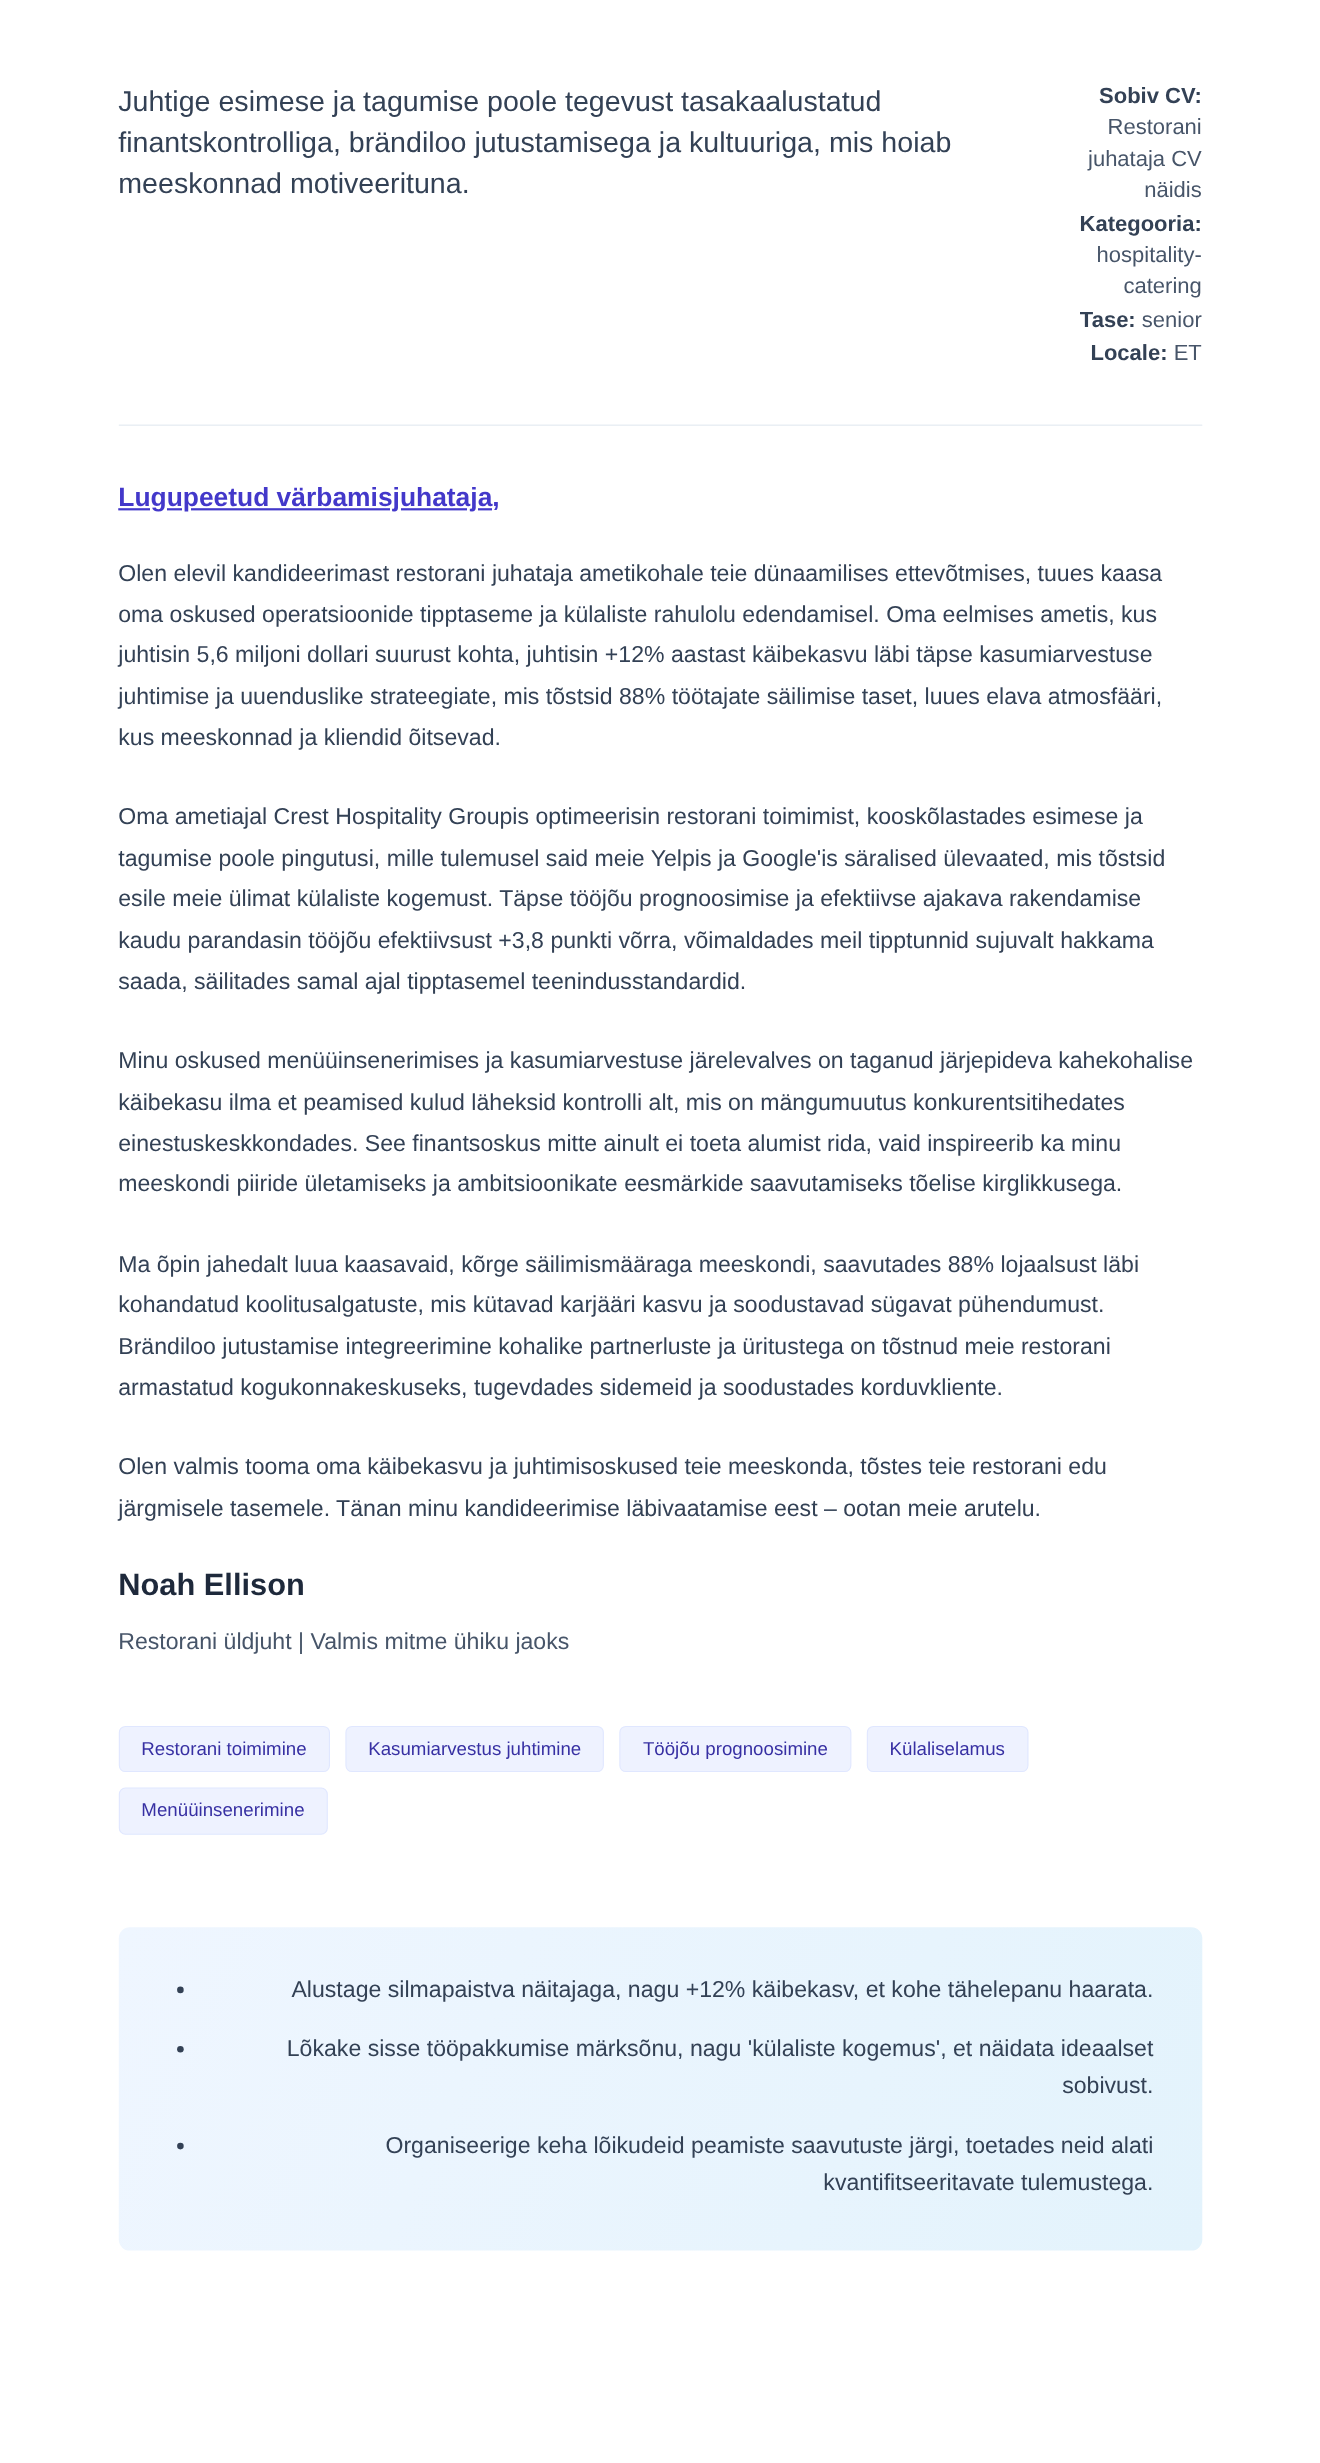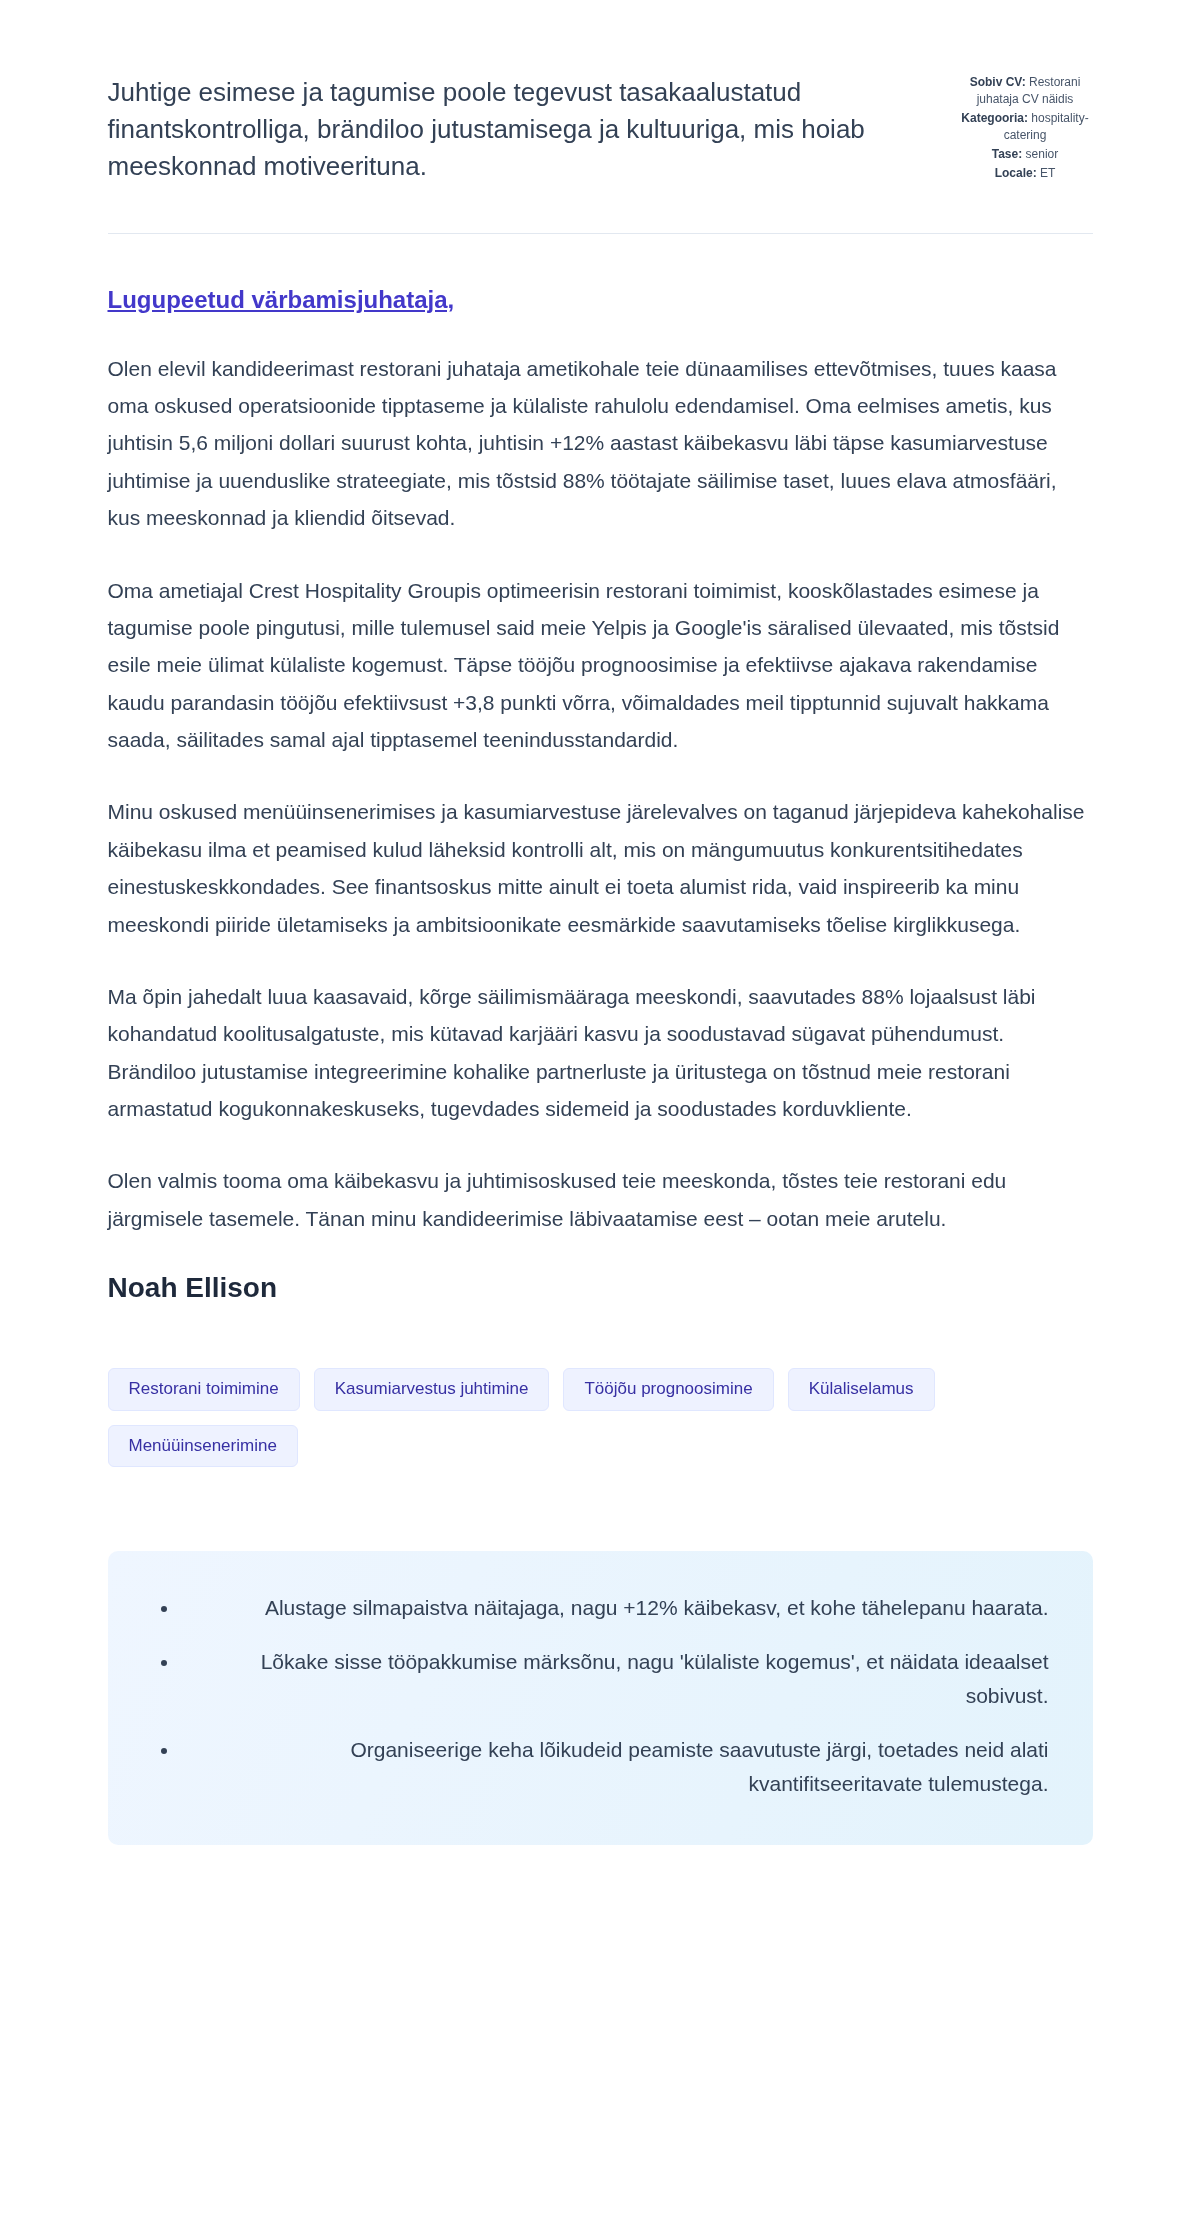--- a/index.html
+++ b/index.html
@@ -18,21 +18,21 @@
   *{box-sizing:border-box;}
   html,body{margin:0;background:#ffffff;}
   body{font-family:"Liberation Sans", sans-serif; color:var(--body-text); -webkit-font-smoothing:antialiased;}
   .page{max-width:1041px; margin:0 auto; padding:74px 28px 90px;}
 
   .header{display:flex; justify-content:space-between; gap:40px;}
   .header-main{flex:1 1 auto; max-width:800px;}
   h1.title{color:var(--accent); font-size:38px; line-height:1.32; font-weight:700; margin:0 0 16px; max-width:700px; letter-spacing:-0.2px;}
   .subtitle{color:var(--heading); font-size:26px; font-weight:400; line-height:1.42; margin:0; max-width:790px;}
 
-  .meta{flex:0 0 135px; width:135px; text-align:center; font-size:12px; line-height:1.42;}
+  .meta{flex:0 0 135px; width:135px; text-align:right; font-size:20px; line-height:1.42;}
   .meta-row{margin-bottom:2px; overflow-wrap:break-word;}
   .meta-label{font-weight:700; color:var(--heading);}
   .meta-value{color:var(--muted);}
 
   hr.divider{border:none; border-top:1px solid var(--divider); margin:48px 0 0;}
 
   .greeting{margin:52px 0 36px; color:var(--accent); font-weight:700; font-size:24px;text-decoration:underline;}
   .body-par{font-size:21px; line-height:1.78; margin:0 0 35px; color:var(--body-text);}
 
   .sig-name{margin:22px 0 24px; font-size:28px; font-weight:700; color:var(--sig);}
@@ -92,20 +92,21 @@
         <p class="body-par">Oma ametiajal Crest Hospitality Groupis optimeerisin restorani toimimist, kooskõlastades esimese ja tagumise poole pingutusi, mille tulemusel said meie Yelpis ja Google'is säralised ülevaated, mis tõstsid esile meie ülimat külaliste kogemust. Täpse tööjõu prognoosimise ja efektiivse ajakava rakendamise kaudu parandasin tööjõu efektiivsust +3,8 punkti võrra, võimaldades meil tipptunnid sujuvalt hakkama saada, säilitades samal ajal tipptasemel teenindusstandardid.</p>
 
         <p class="body-par">Minu oskused menüüinsenerimises ja kasumiarvestuse järelevalves on taganud järjepideva kahekohalise käibekasu ilma et peamised kulud läheksid kontrolli alt, mis on mängumuutus konkurentsitihedates einestuskeskkondades. See finantsoskus mitte ainult ei toeta alumist rida, vaid inspireerib ka minu meeskondi piiride ületamiseks ja ambitsioonikate eesmärkide saavutamiseks tõelise kirglikkusega.</p>
 
         <p class="body-par">Ma õpin jahedalt luua kaasavaid, kõrge säilimismääraga meeskondi, saavutades 88% lojaalsust läbi kohandatud koolitusalgatuste, mis kütavad karjääri kasvu ja soodustavad sügavat pühendumust. Brändiloo jutustamise integreerimine kohalike partnerluste ja üritustega on tõstnud meie restorani armastatud kogukonnakeskuseks, tugevdades sidemeid ja soodustades korduvkliente.</p>
 
         <p class="body-par">Olen valmis tooma oma käibekasvu ja juhtimisoskused teie meeskonda, tõstes teie restorani edu järgmisele tasemele. Tänan minu kandideerimise läbivaatamise eest – ootan meie arutelu.</p>
       </div>
 
     <p class="sig-name">Noah Ellison</p>
+    <p class="sig-title">Restorani üldjuht | Valmis mitme ühiku jaoks</p>
 
     <div class="tags">
 
         <span class="tag">Restorani toimimine</span>
 
         <span class="tag">Kasumiarvestus juhtimine</span>
 
         <span class="tag">Tööjõu prognoosimine</span>
 
         <span class="tag">Külaliselamus</span>

